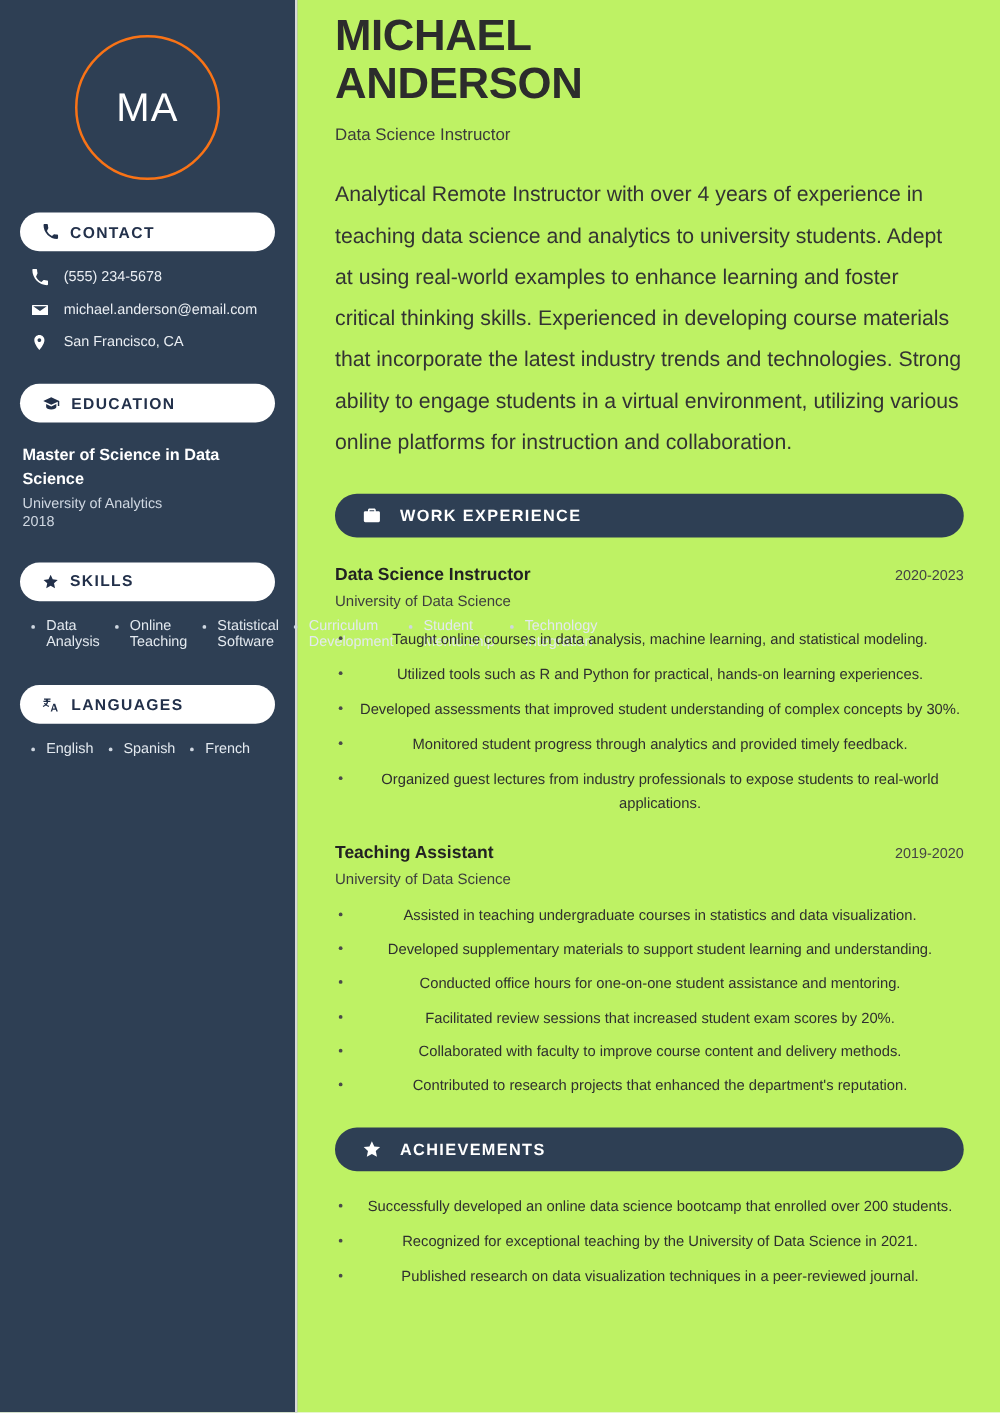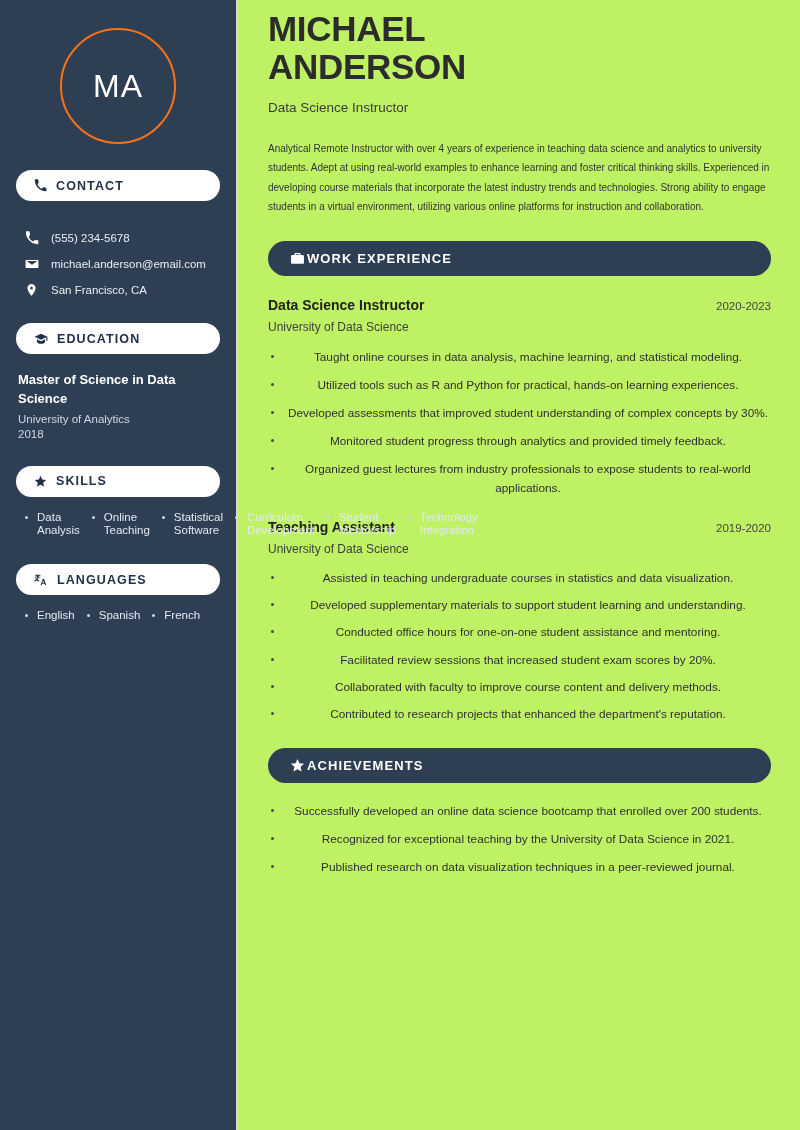--- a/index.html
+++ b/index.html
@@ -60,21 +60,21 @@
     gap: 9px;
     padding: 0 18px;
     font-size: 12.5px;
     font-weight: bold;
     letter-spacing: 1.1px;
   }
   .pill .ic { display: flex; align-items: center; }
   .pill .ic svg { display: block; }
 
   .contact-list {
-    margin-top: 30px;
+    margin-top: 14px;
     display: flex;
     flex-direction: column;
     gap: 12px;
     padding-left: 8px;
   }
   .contact-row {
     display: flex;
     align-items: center;
     gap: 12px;
     font-size: 11.5px;
@@ -149,35 +149,35 @@
     letter-spacing: -0.3px;
   }
   .title-role {
     font-size: 13.5px;
     color: #3b3b3b;
     margin-top: 14px;
   }
 
   .summary {
     margin-top: 24px;
-    font-size: 10px;
+    font-size: 17px;
     line-height: 1.95;
     color: #333333;
     max-width: 505px;
   }
 
   .sec-bar {
     margin-top: 24px;
     background: #2e3f54;
     color: #ffffff;
     border-radius: 999px;
     height: 35px;
     display: flex;
     align-items: center;
-    gap: 2px;
+    gap: 15px;
     padding: 0 22px;
     font-size: 13px;
     font-weight: bold;
     letter-spacing: 1.1px;
   }
   .sec-bar .ic { display: flex; align-items: center; }
 
   .job { margin-top: 21px; }
   .job-head {
     display: flex;

